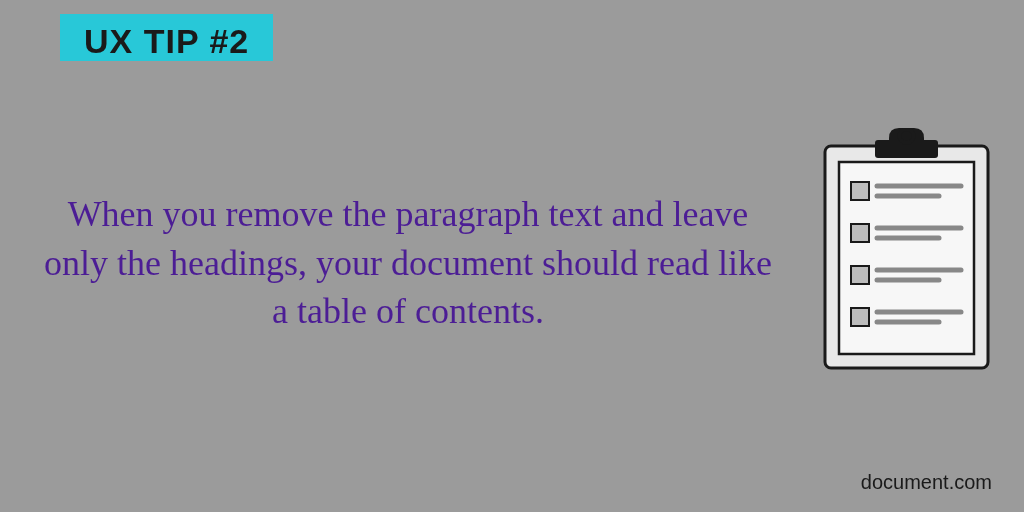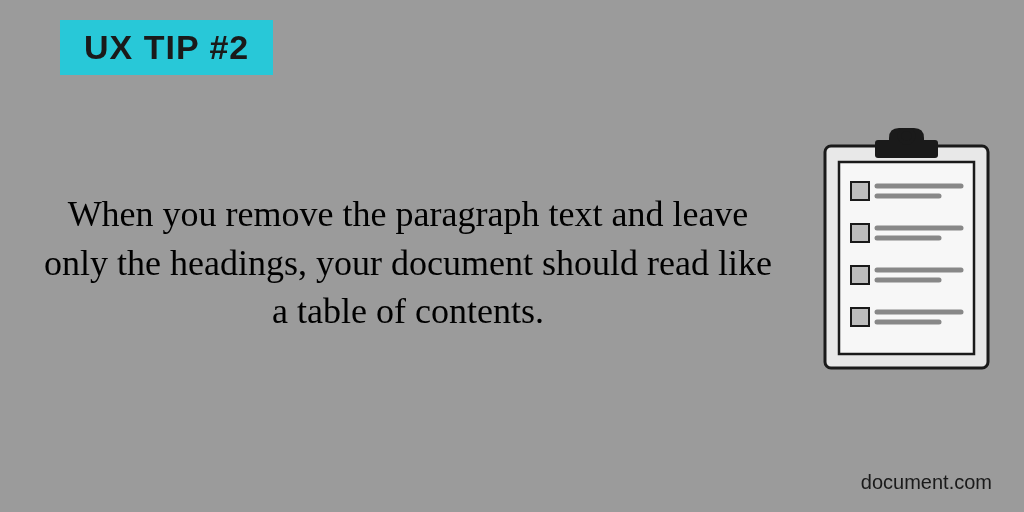--- a/index.html
+++ b/index.html
@@ -6,38 +6,38 @@
     body {
       width: 1024px;
       height: 512px;
       background: #9b9b9b;
       font-family: Georgia, 'Times New Roman', serif;
       position: relative;
       overflow: hidden;
     }
     .badge {
       position: absolute;
-      top: 20px;
+      top: 14px;
       left: 60px;
       background: #28c8d8;
-      padding: 8px 24px 8px 24px;
+      padding: 8px 24px 0 24px;
       font-family: Arial, Helvetica, sans-serif;
       font-weight: 900;
       font-size: 34px;
       letter-spacing: 1px;
       color: #1a1a1a;
     }
     .tip-text {
       position: absolute;
       top: 190px;
       left: 38px;
       width: 740px;
       font-size: 36px;
       line-height: 1.35;
-      color: #000000;
+      color: #4c1d95;
       text-align: center;
       font-family: Georgia, 'Times New Roman', serif;
     }
     .clipboard {
       position: absolute;
       top: 128px;
       right: 30px;
       width: 175px;
       height: 245px;
     }

